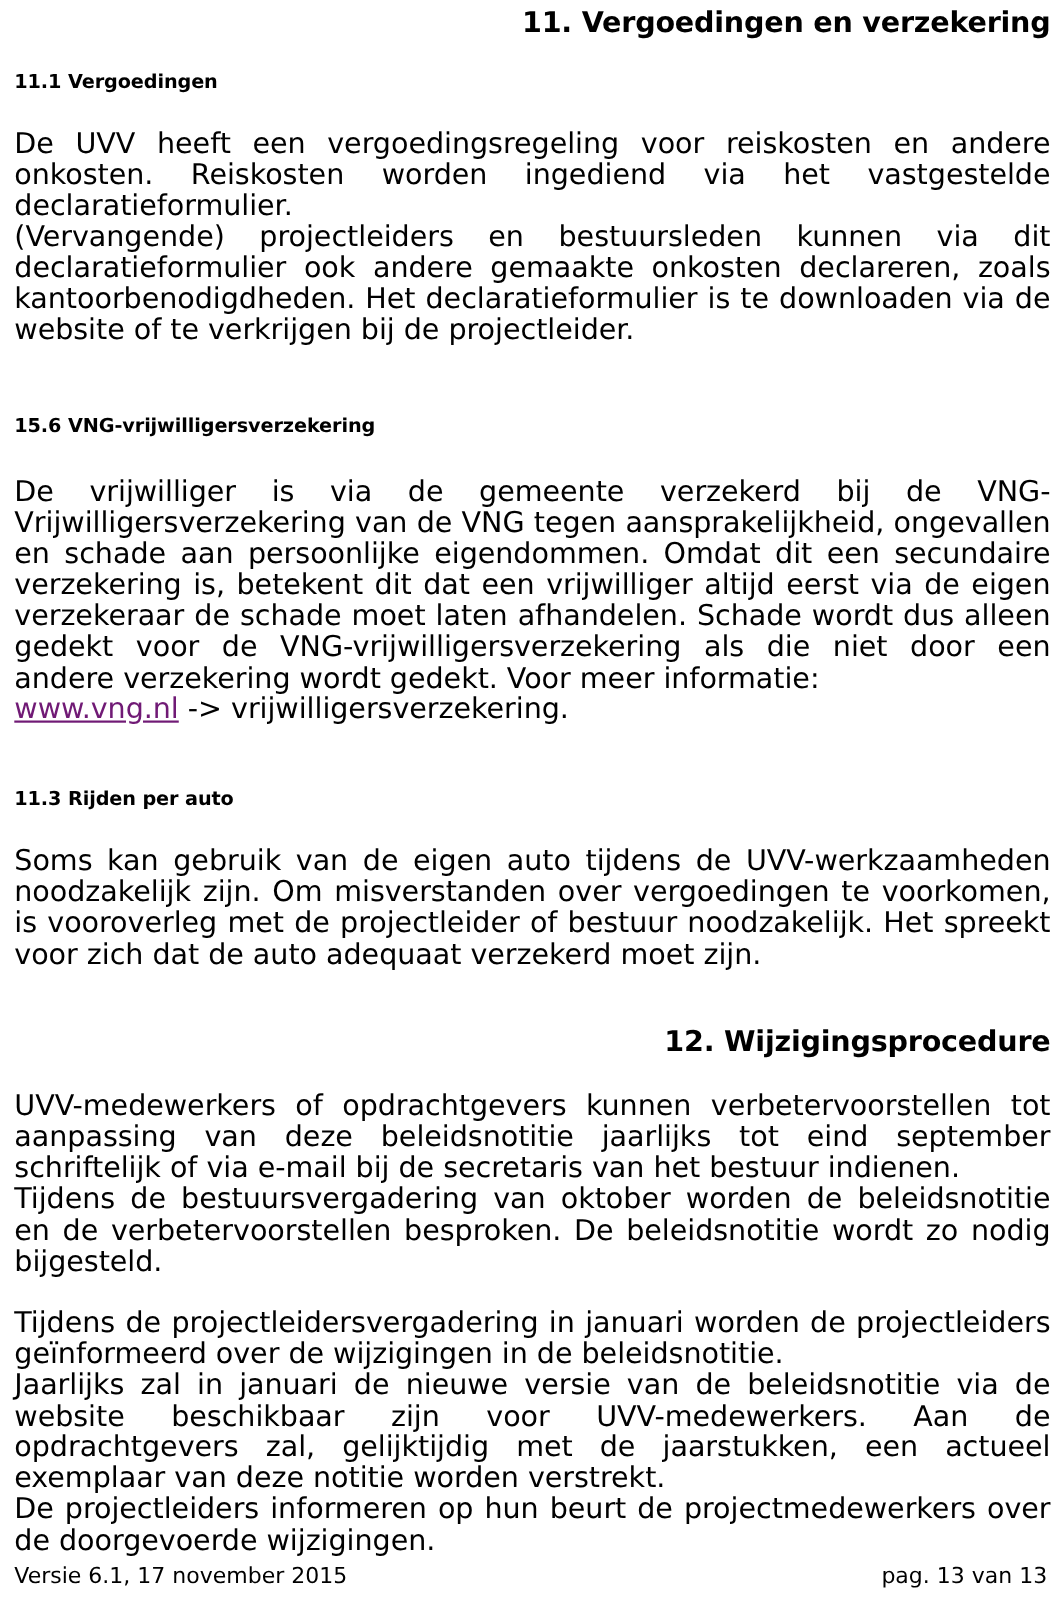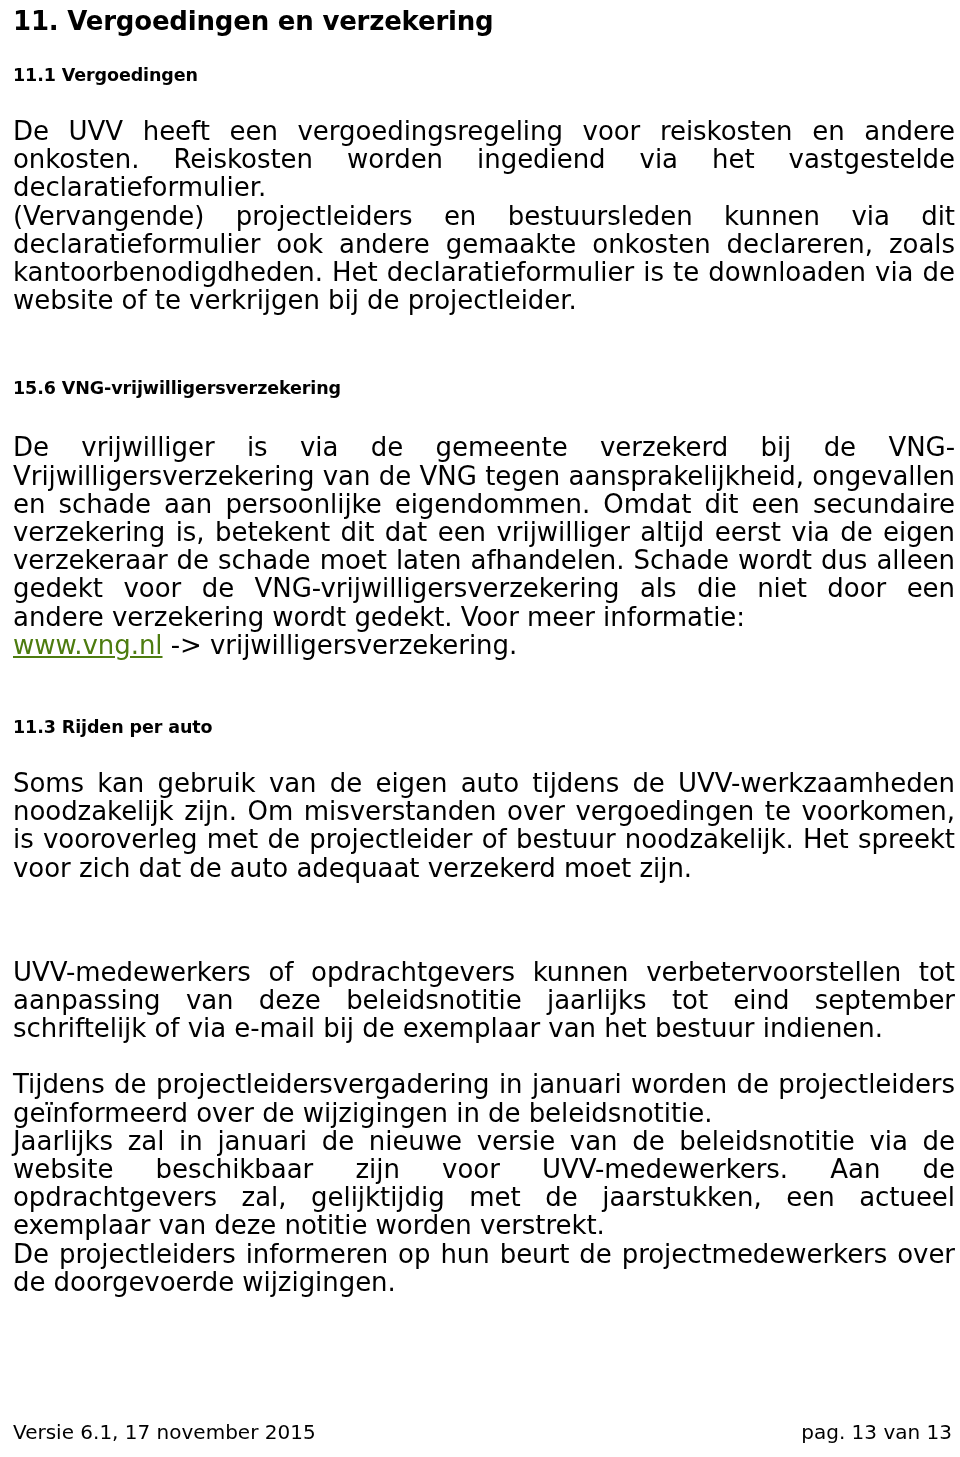--- a/index.html
+++ b/index.html
@@ -29,20 +29,21 @@
   .content {
     width: 942px;
   }
 
   h1.doc-h1 {
     font-size: 26px;
     line-height: 34px;
     font-weight: bold;
     margin: 0 0 0 0;
     letter-spacing: -0.2px;
+    text-align: right;
   }
   h2.doc-h2 {
     font-size: 17.5px;
     line-height: 24px;
     font-weight: bold;
     margin: 0;
     letter-spacing: -0.1px;
   }
   p.doc-p {
     font-size: 26px;
@@ -57,21 +58,21 @@
   
   .spacer-25 { height: 25px; }
   .spacer-28 { height: 28px; }
   .spacer-30 { height: 30px; }
   .spacer-33 { height: 33px; }
   .spacer-48 { height: 48px; }
   .spacer-56 { height: 56px; }
   .spacer-62 { height: 62px; }
 
   a.doc-link {
-    color: #4d7c0f;
+    color: #701a75;
     text-decoration: underline;
   }
 
   .footer {
     position: absolute;
     left: 13px;
     right: 8px;
     bottom: 12px;
     display: flex;
     justify-content: space-between;
@@ -112,25 +113,27 @@
     <div class="spacer-56"></div>
 
     <h2 class="doc-h2">11.3 Rijden per auto</h2>
 
     <div class="spacer-30"></div>
 
     <p class="doc-p">Soms kan gebruik van de eigen auto tijdens de UVV-werkzaamheden noodzakelijk zijn. Om misverstanden over vergoedingen te voorkomen, is vooroverleg met de projectleider of bestuur noodzakelijk. Het spreekt voor zich dat de auto adequaat verzekerd moet zijn.</p>
 
     <div class="spacer-48"></div>
 
+    <h1 class="doc-h1">12. Wijzigingsprocedure</h1>
 
     <div class="spacer-28"></div>
 
-    <p class="doc-p">UVV-medewerkers of opdrachtgevers kunnen verbetervoorstellen tot aanpassing van deze beleidsnotitie jaarlijks tot eind september schriftelijk of via e-mail bij de exemplaar van het bestuur indienen.</p>
+    <p class="doc-p">UVV-medewerkers of opdrachtgevers kunnen verbetervoorstellen tot aanpassing van deze beleidsnotitie jaarlijks tot eind september schriftelijk of via e-mail bij de secretaris van het bestuur indienen.</p>
 
+    <p class="doc-p">Tijdens de bestuursvergadering van oktober worden de beleidsnotitie en de verbetervoorstellen besproken. De beleidsnotitie wordt zo nodig bijgesteld.</p>
 
     <div class="spacer-28"></div>
 
     <p class="doc-p">Tijdens de projectleidersvergadering in januari worden de projectleiders geïnformeerd over de wijzigingen in de beleidsnotitie.</p>
 
     <p class="doc-p">Jaarlijks zal in januari de nieuwe versie van de beleidsnotitie via de website beschikbaar zijn voor UVV-medewerkers. Aan de opdrachtgevers zal, gelijktijdig met de jaarstukken, een actueel exemplaar van deze notitie worden verstrekt.</p>
 
     <p class="doc-p">De projectleiders informeren op hun beurt de projectmedewerkers over de doorgevoerde wijzigingen.</p>
 
   </div>

